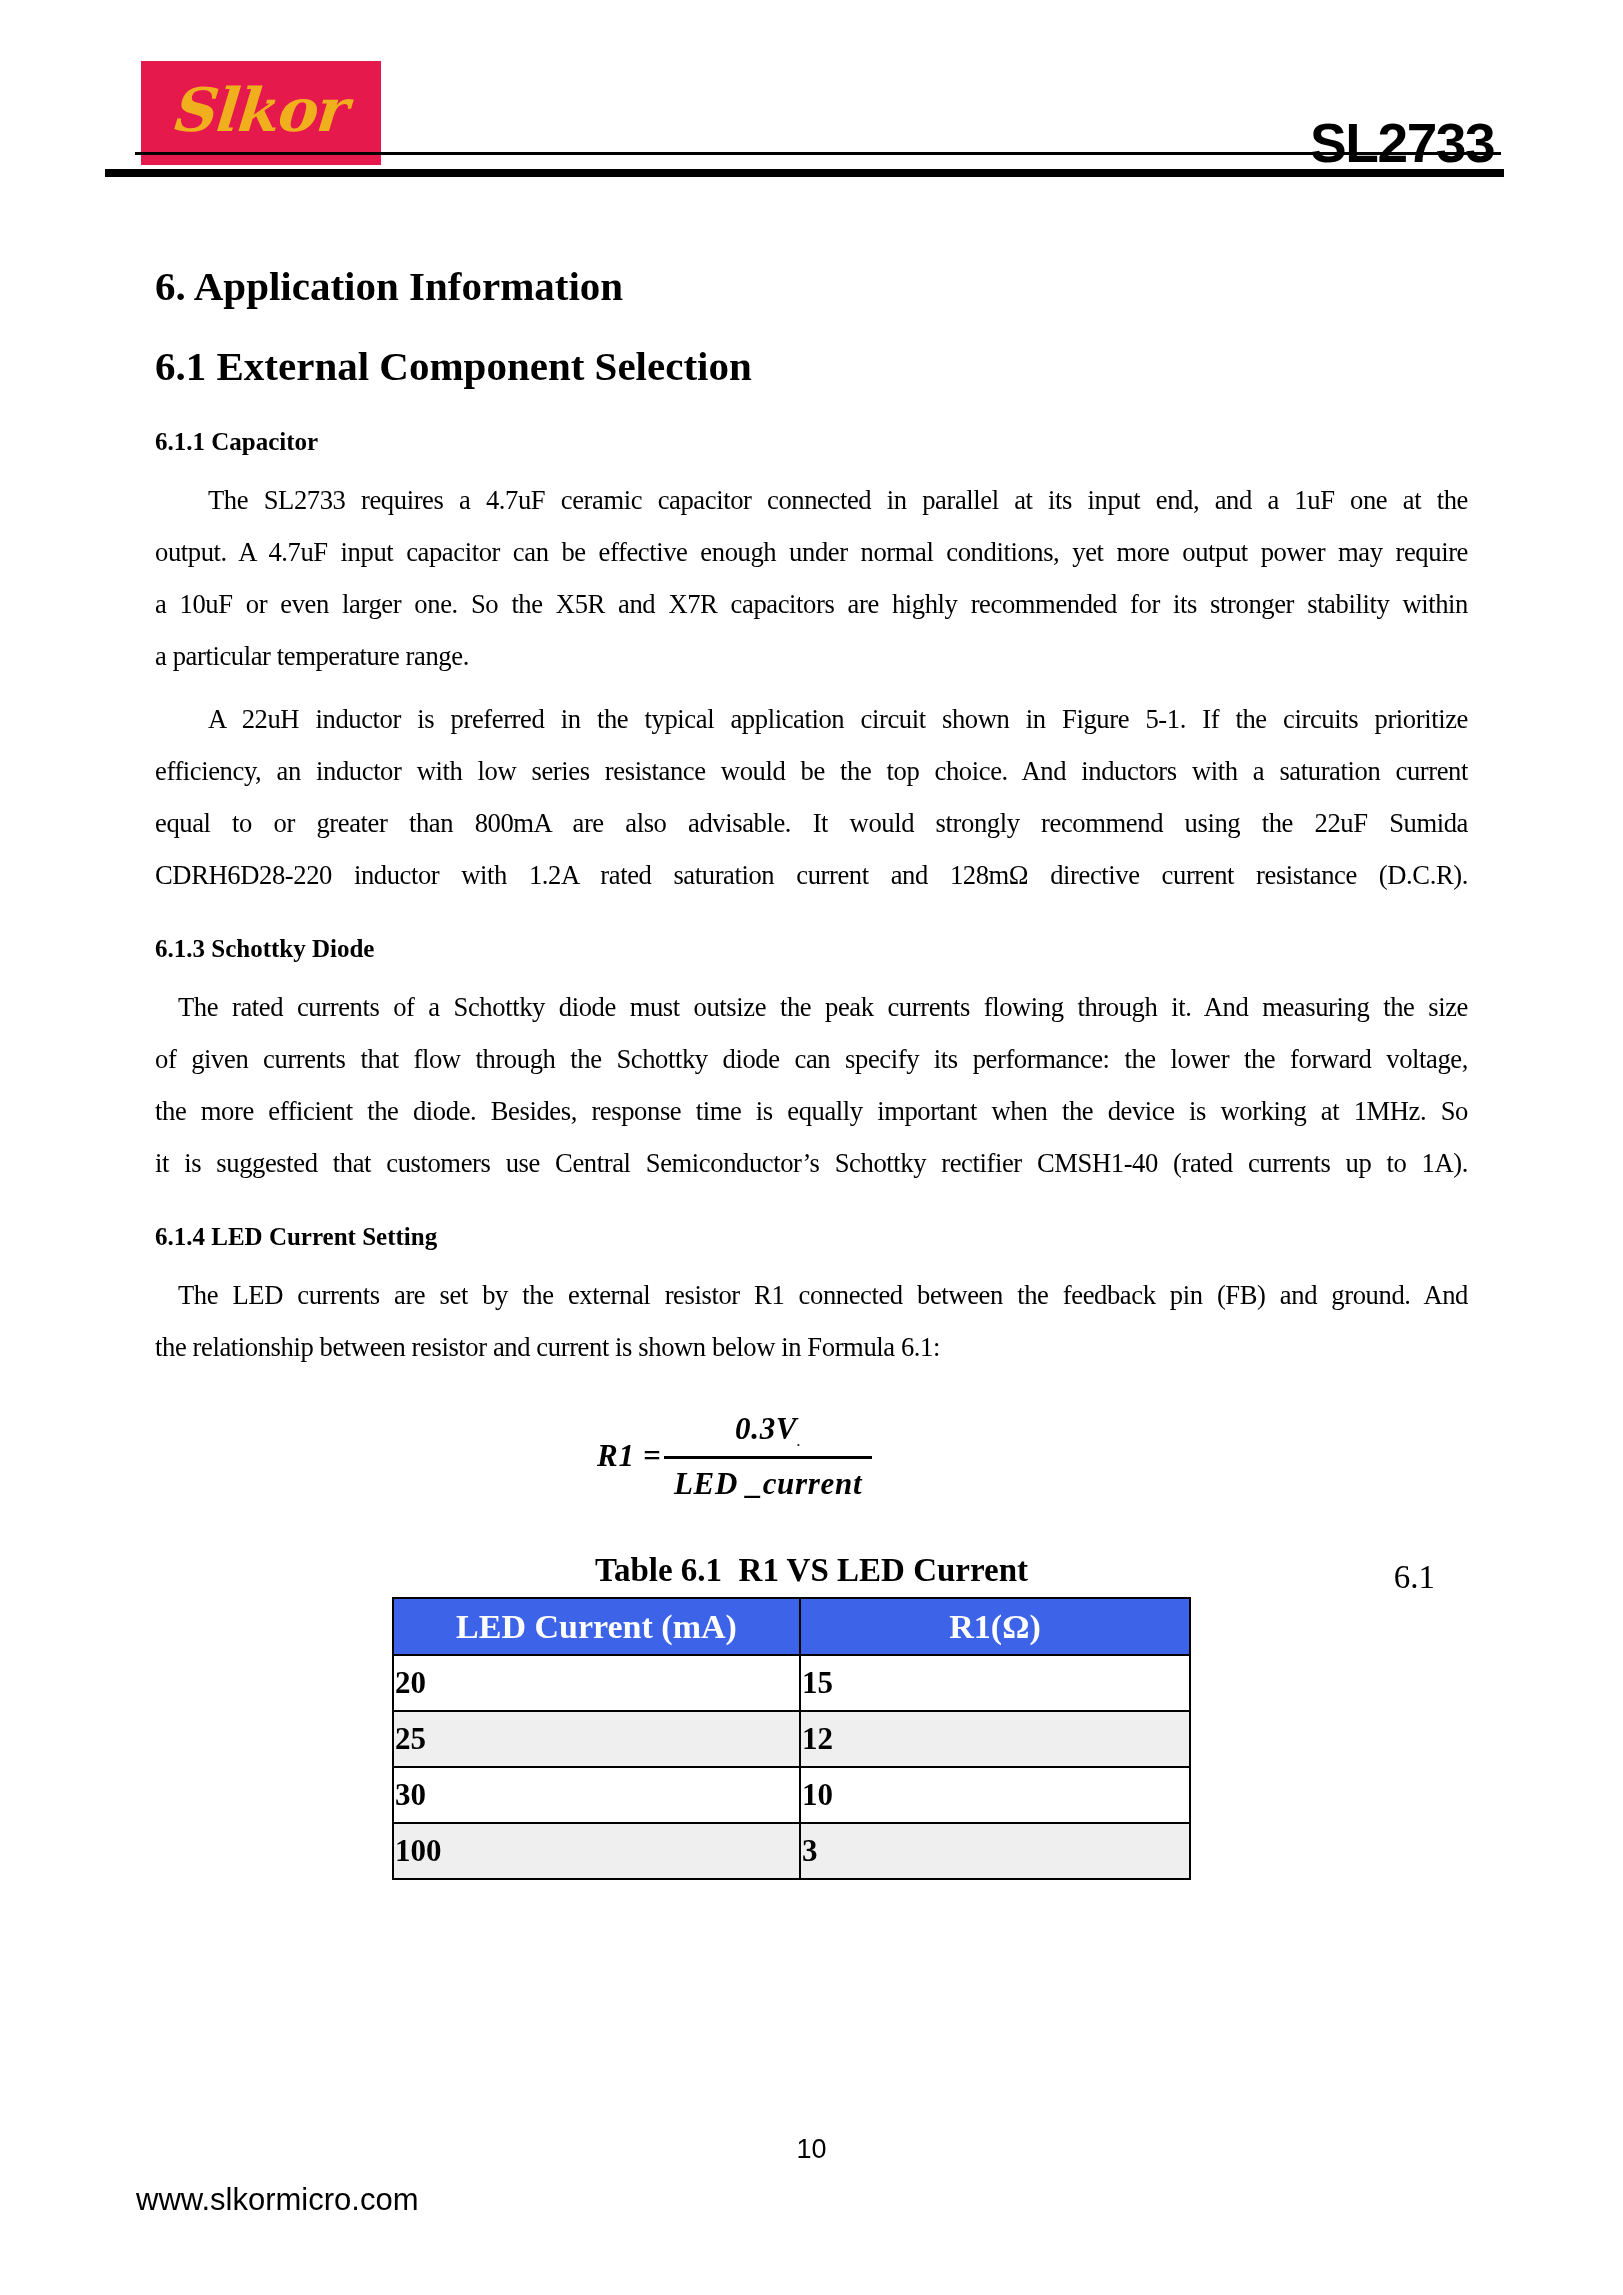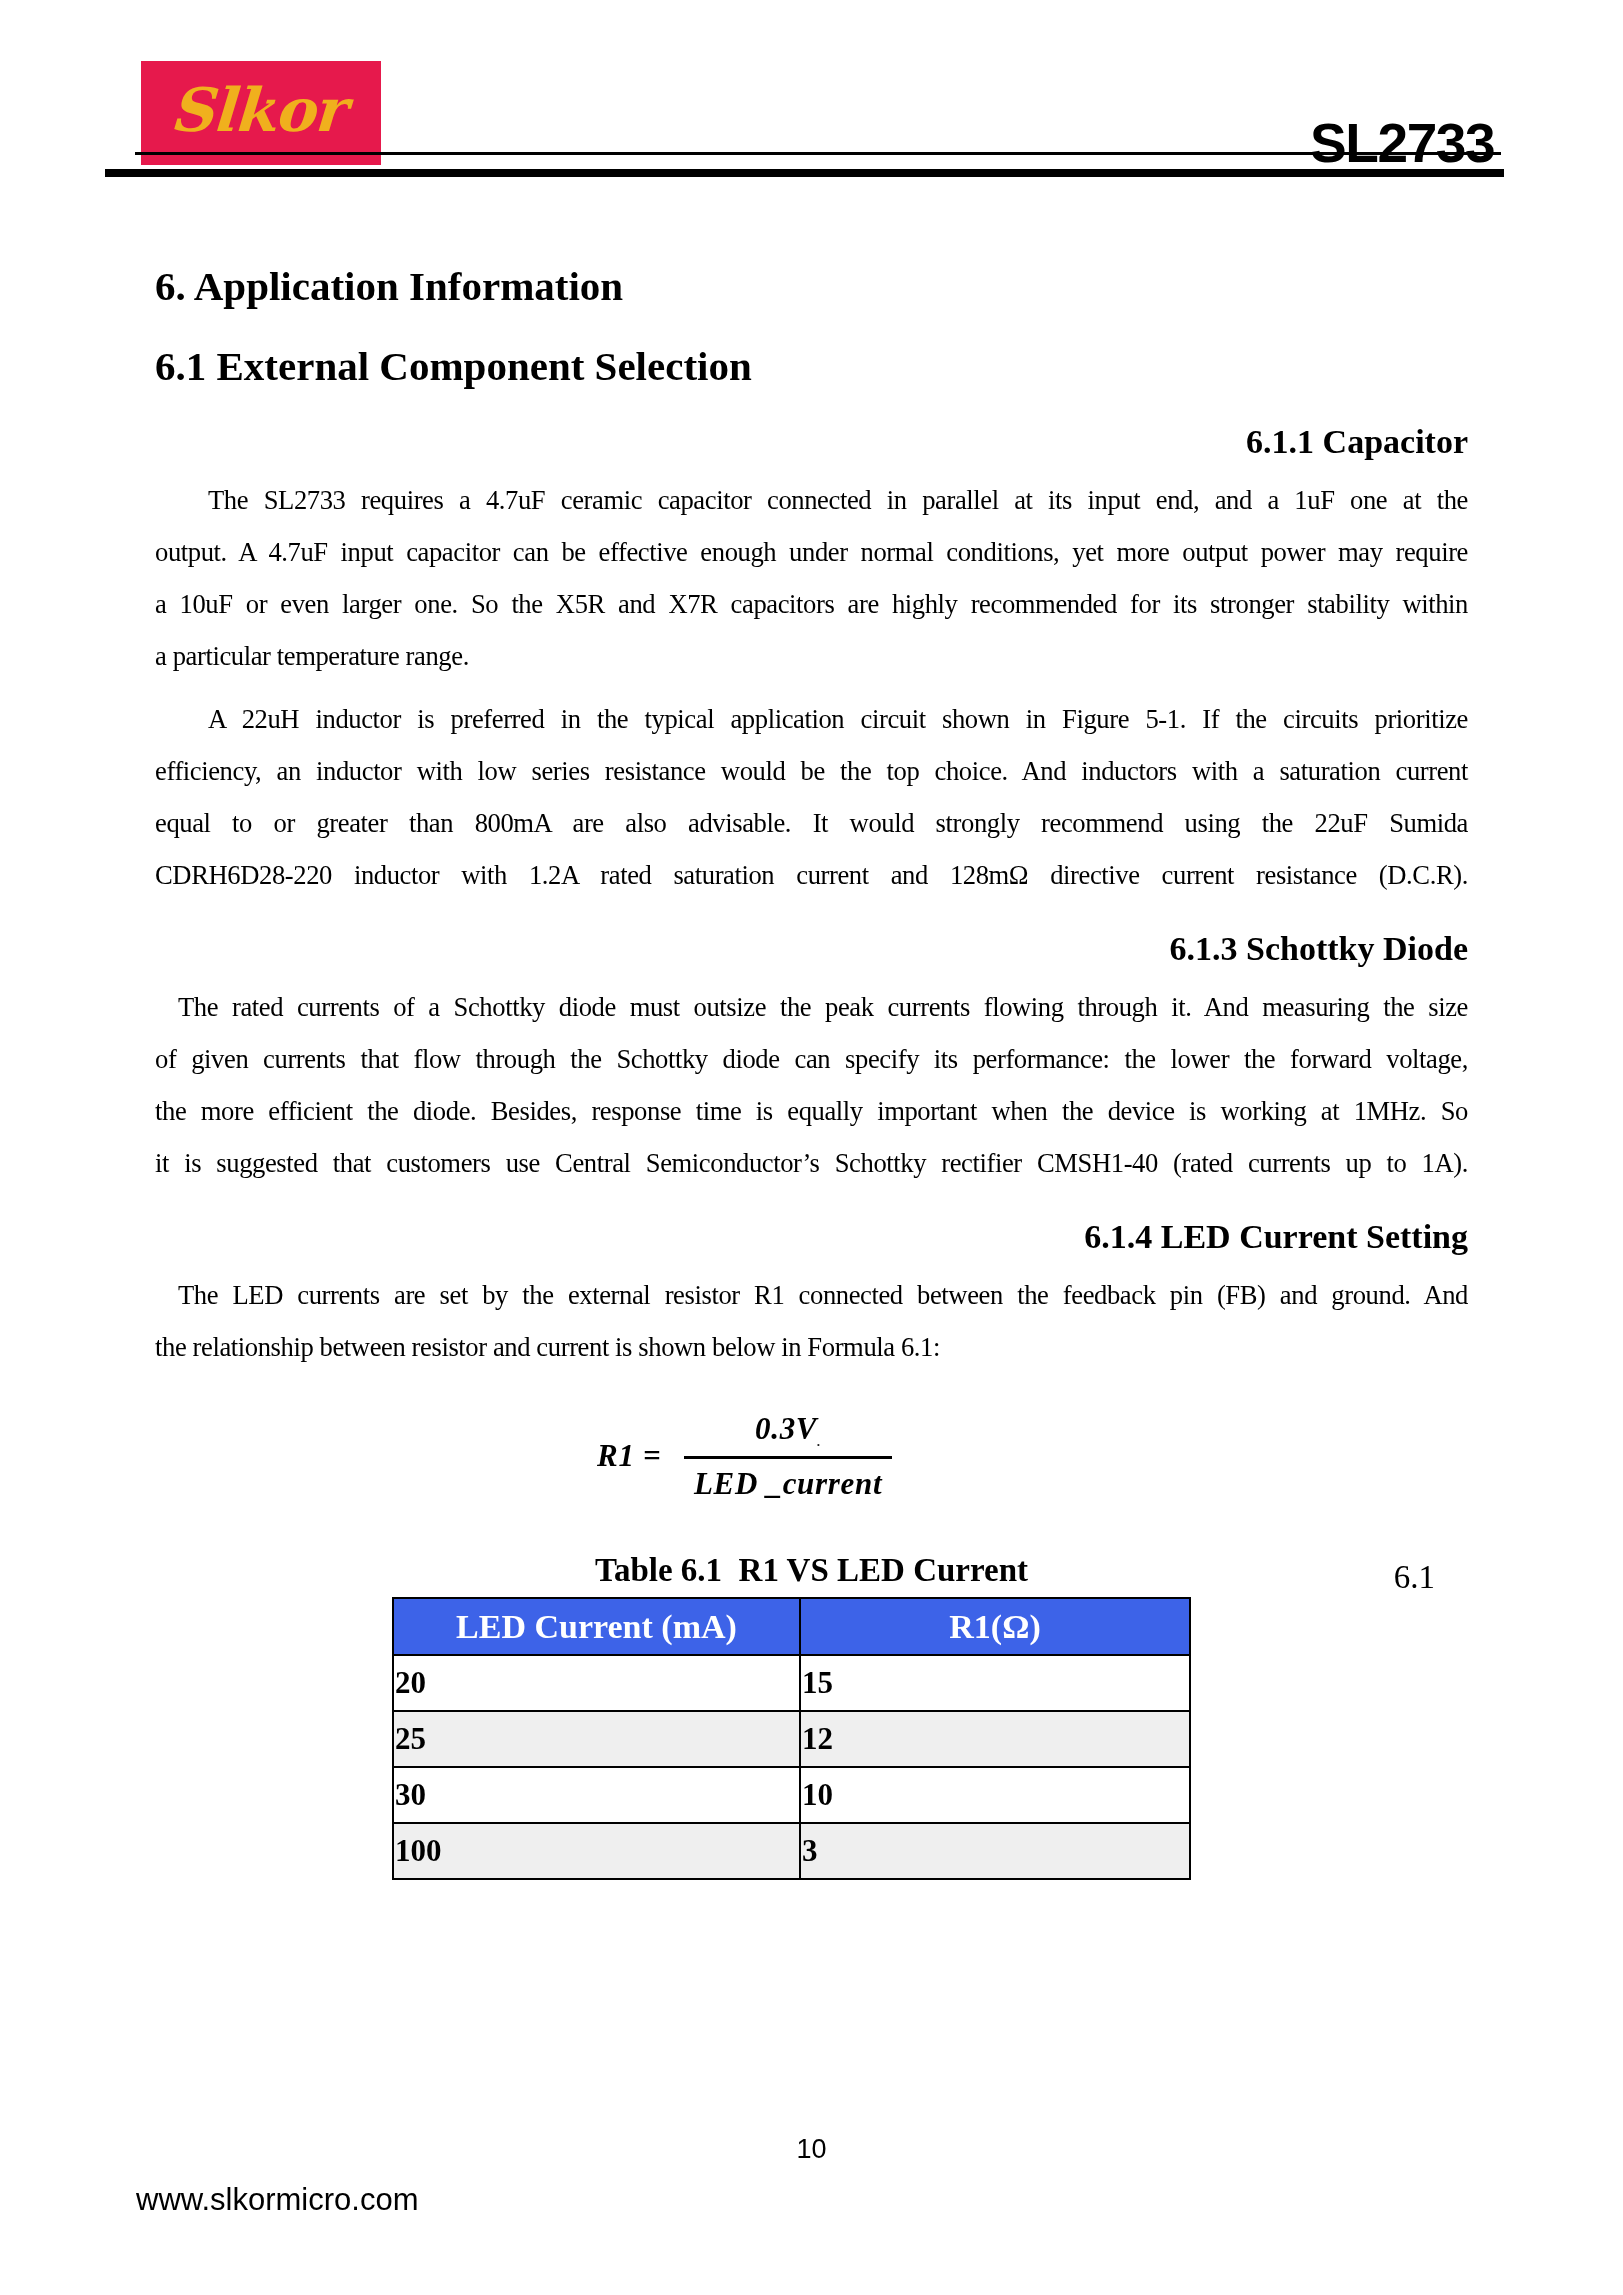--- a/index.html
+++ b/index.html
@@ -80,45 +80,44 @@
     line-height:49px;
     margin:0;
   }
   .h2{
     font-size:41px;
     font-weight:bold;
     line-height:49px;
     margin:31px 0 0 0;
   }
   .h3{
-    font-size:34px;
+    font-size:25px;
     font-weight:bold;
     line-height:42px;
     margin:27px 0 0 0;
-    text-align:right;
   }
   .h3.first{margin-top:30px;}
   .para{
     margin:11px 0 0 0;
     font-size:26.6px;
     letter-spacing:-0.4px;
     line-height:52px;
   }
   .line{white-space:normal;}
   .line.j{text-align:justify;text-align-last:justify;}
   .line.last{text-align:left;}
   .indent-lg{text-indent:53px;}
   .indent-sm{text-indent:23px;}
 
   
   .formula{
     margin:38px 0 0 442px;
     display:flex;
     align-items:center;
-    gap:23px;
+    gap:3px;
     font-style:italic;
     font-size:31px;
   }
   .f-lhs{font-weight:bold;letter-spacing:0.7px;}
   .fraction{
     display:inline-flex;
     flex-direction:column;
     align-items:center;
   }
   .numerator,.denominator{

